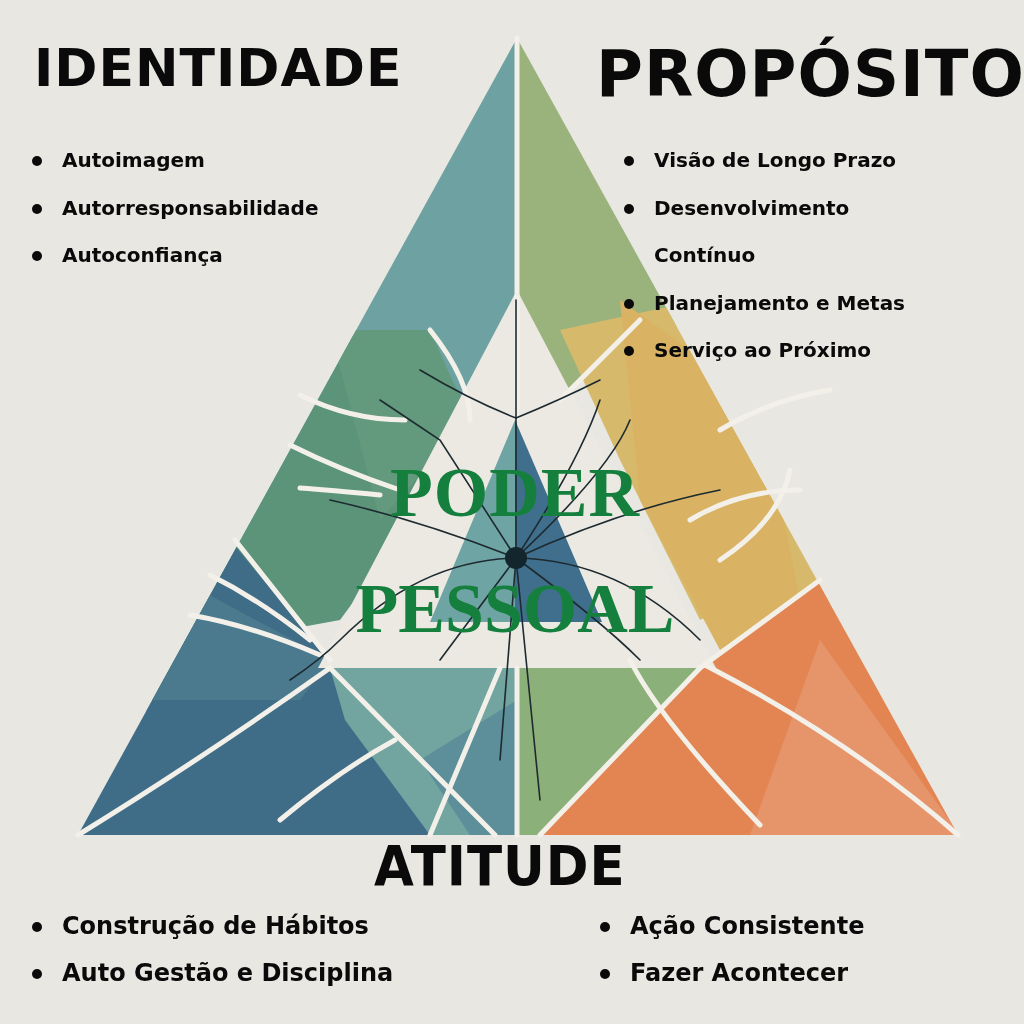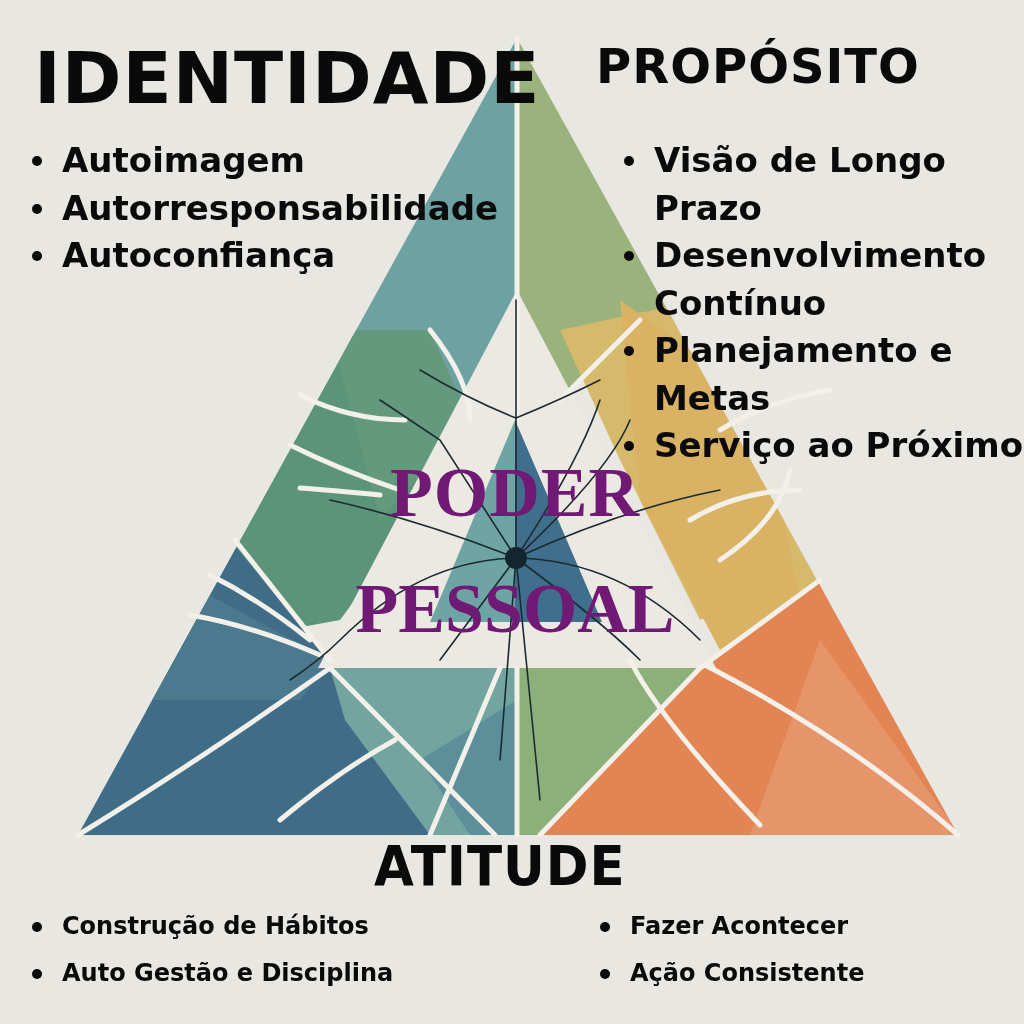--- a/index.html
+++ b/index.html
@@ -7,41 +7,41 @@
     width: 1024px; height: 1024px; position: relative; overflow: hidden;
     background: #e9e7e2;
     font-family: "DejaVu Sans", sans-serif;
   }
   .art { position: absolute; left: 0; top: 0; width: 1024px; height: 1024px; }
   .heading {
     position: absolute; font-weight: bold; color: #0a0a0a;
     font-family: "DejaVu Sans", sans-serif; letter-spacing: 1px;
     margin: 0; line-height: 1;
   }
-  #h-identidade { left: 34px; top: 42px; font-size: 72px; }
-  #h-proposito { left: 596px; top: 42px; font-size: 48px; }
+  #h-identidade { left: 34px; top: 42px; font-size: 52px; }
+  #h-proposito { left: 596px; top: 42px; font-size: 64px; }
   #h-atitude { left: 374px; top: 838px; font-size: 56px; transform: scaleX(0.92); transform-origin: left top; }
   ul.list { position: absolute; margin: 0; padding: 0; list-style: none; }
   ul.list li {
     position: relative; padding-left: 32px; font-weight: bold; color: #0a0a0a;
-    font-size: 34px; line-height: 47.5px;
+    font-size: 20px; line-height: 47.5px;
   }
   ul.list li::before {
     content: ""; position: absolute; left: 2px; top: 19px; width: 10px; height: 10px;
     border-radius: 50%; background: #0a0a0a;
   }
   #list-identidade { left: 30px; top: 137px; }
   #list-proposito { left: 622px; top: 137px; }
   #list-atitude-left { left: 30px; top: 903px; }
   #list-atitude-right { left: 598px; top: 903px; }
   #list-atitude-left li, #list-atitude-right li { font-size: 24px; line-height: 47px; transform-origin: left center; }
   .center-title {
     position: absolute; left: 300px; width: 430px; text-align: center;
     font-family: "Liberation Serif", "DejaVu Serif", serif; font-weight: bold;
-    color: #701a75; font-size: 70px; line-height: 1; margin: 0;
+    color: #15803d; font-size: 70px; line-height: 1; margin: 0;
   }
   #center-line-1 { top: 458px; letter-spacing: 1px; }
   #center-line-2 { top: 574px; letter-spacing: 0px; }
 </style>
 </head>
 <body>
 
 <svg class="art" viewBox="0 0 1024 1024" xmlns="http://www.w3.org/2000/svg">
   <defs>
     <clipPath id="outer">
@@ -137,18 +137,18 @@
   <li>Planejamento e Metas</li>
   <li>Serviço ao Próximo</li>
 </ul>
 <style>#list-proposito li.cont::before { display: none; }</style>
 
 <ul class="list" id="list-atitude-left">
   <li>Construção de Hábitos</li>
   <li>Auto Gestão e Disciplina</li>
 </ul>
 <ul class="list" id="list-atitude-right">
+  <li>Ação Consistente</li>
   <li>Fazer Acontecer</li>
-  <li>Ação Consistente</li>
 </ul>
 
 <div class="center-title" id="center-line-1">PODER</div>
 <div class="center-title" id="center-line-2">PESSOAL</div>
 
 </body></html>

